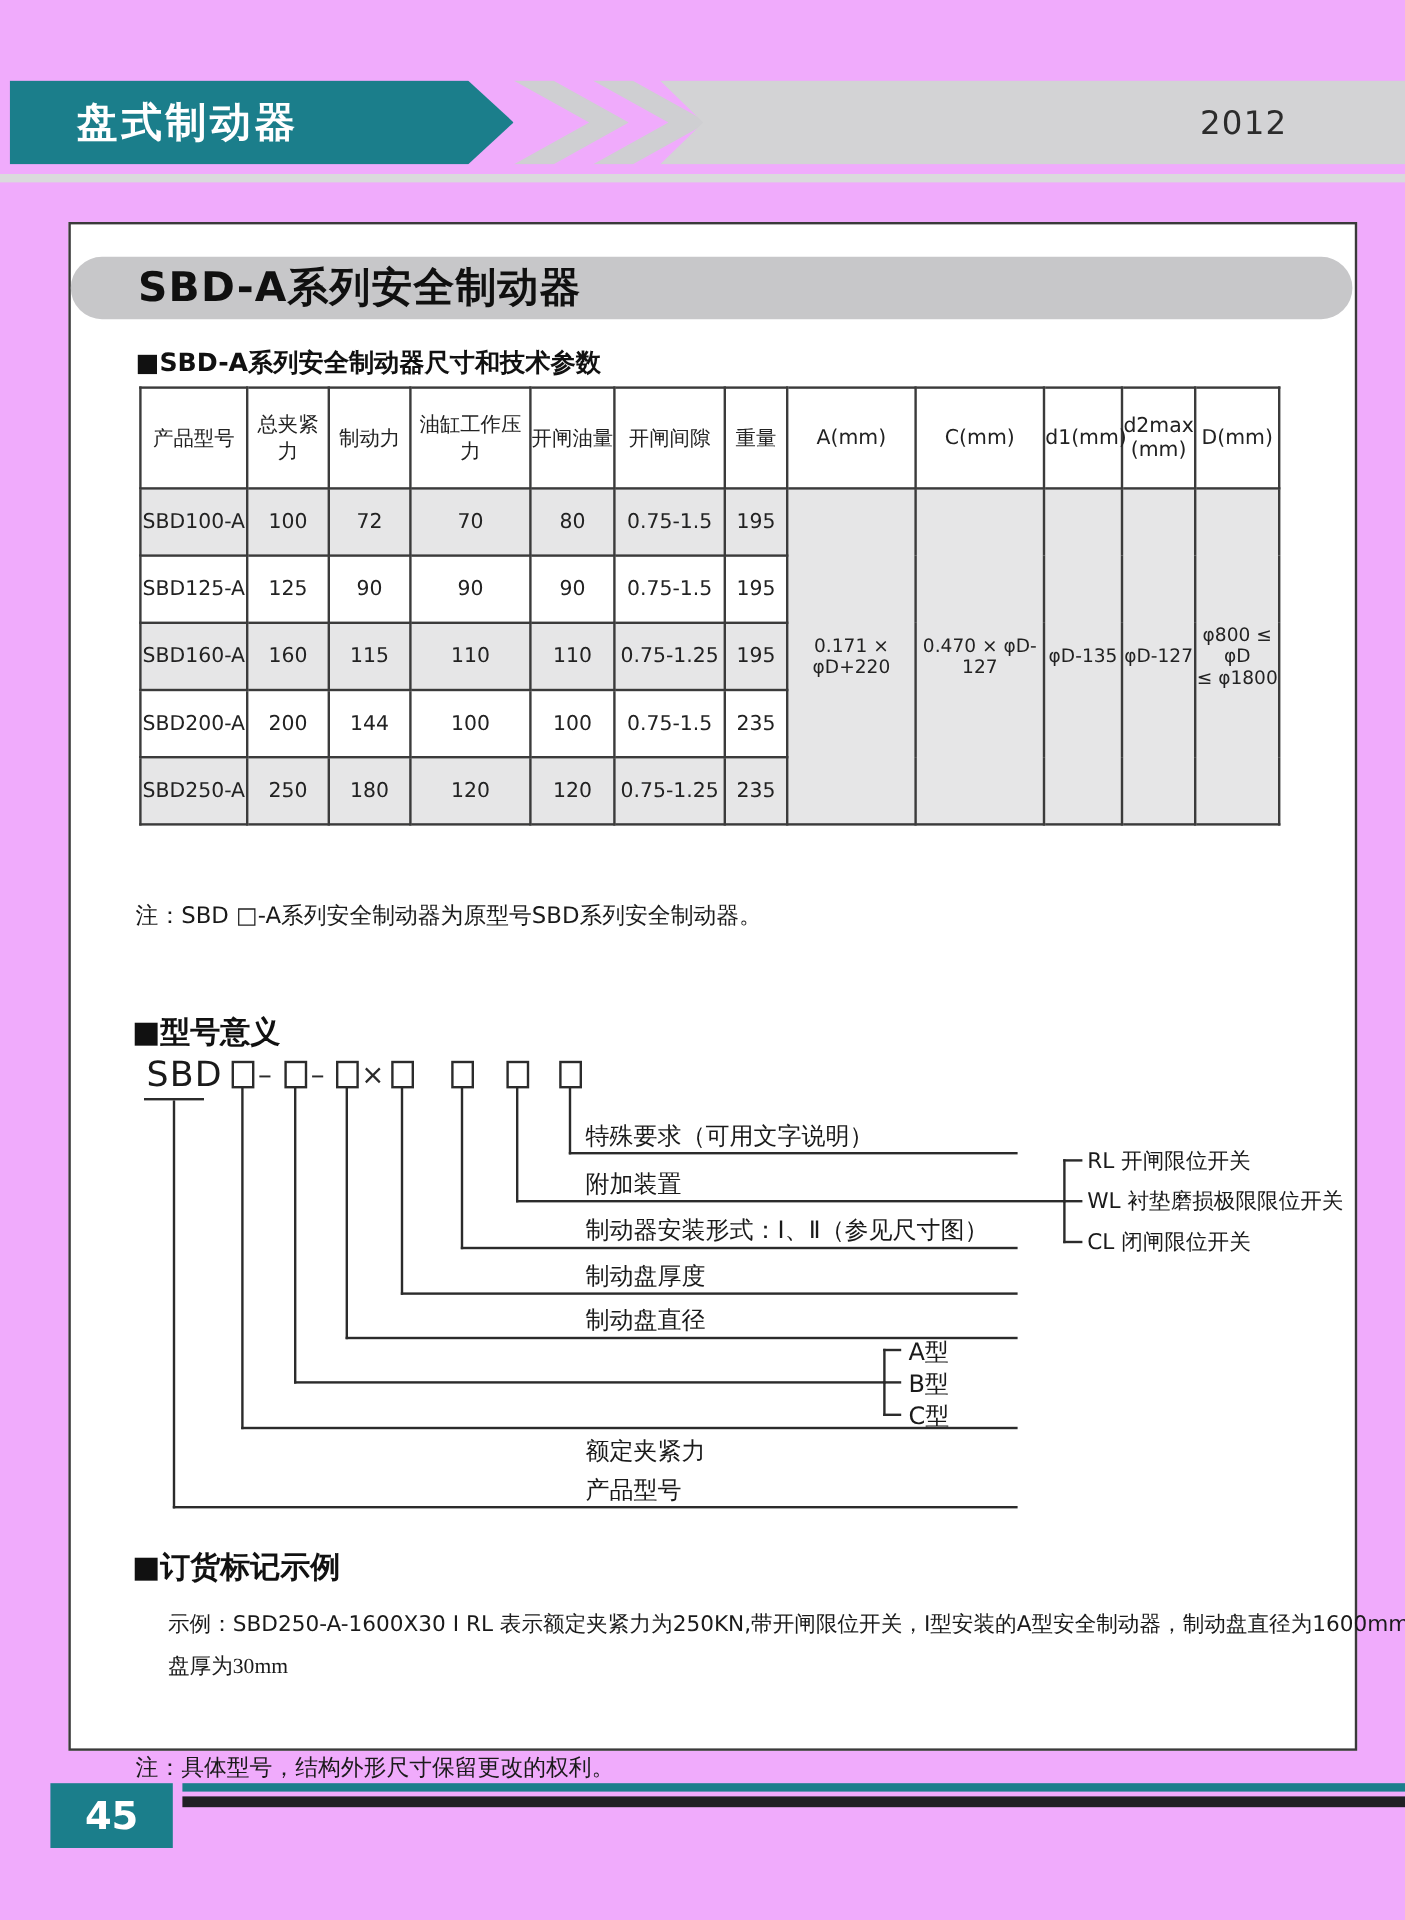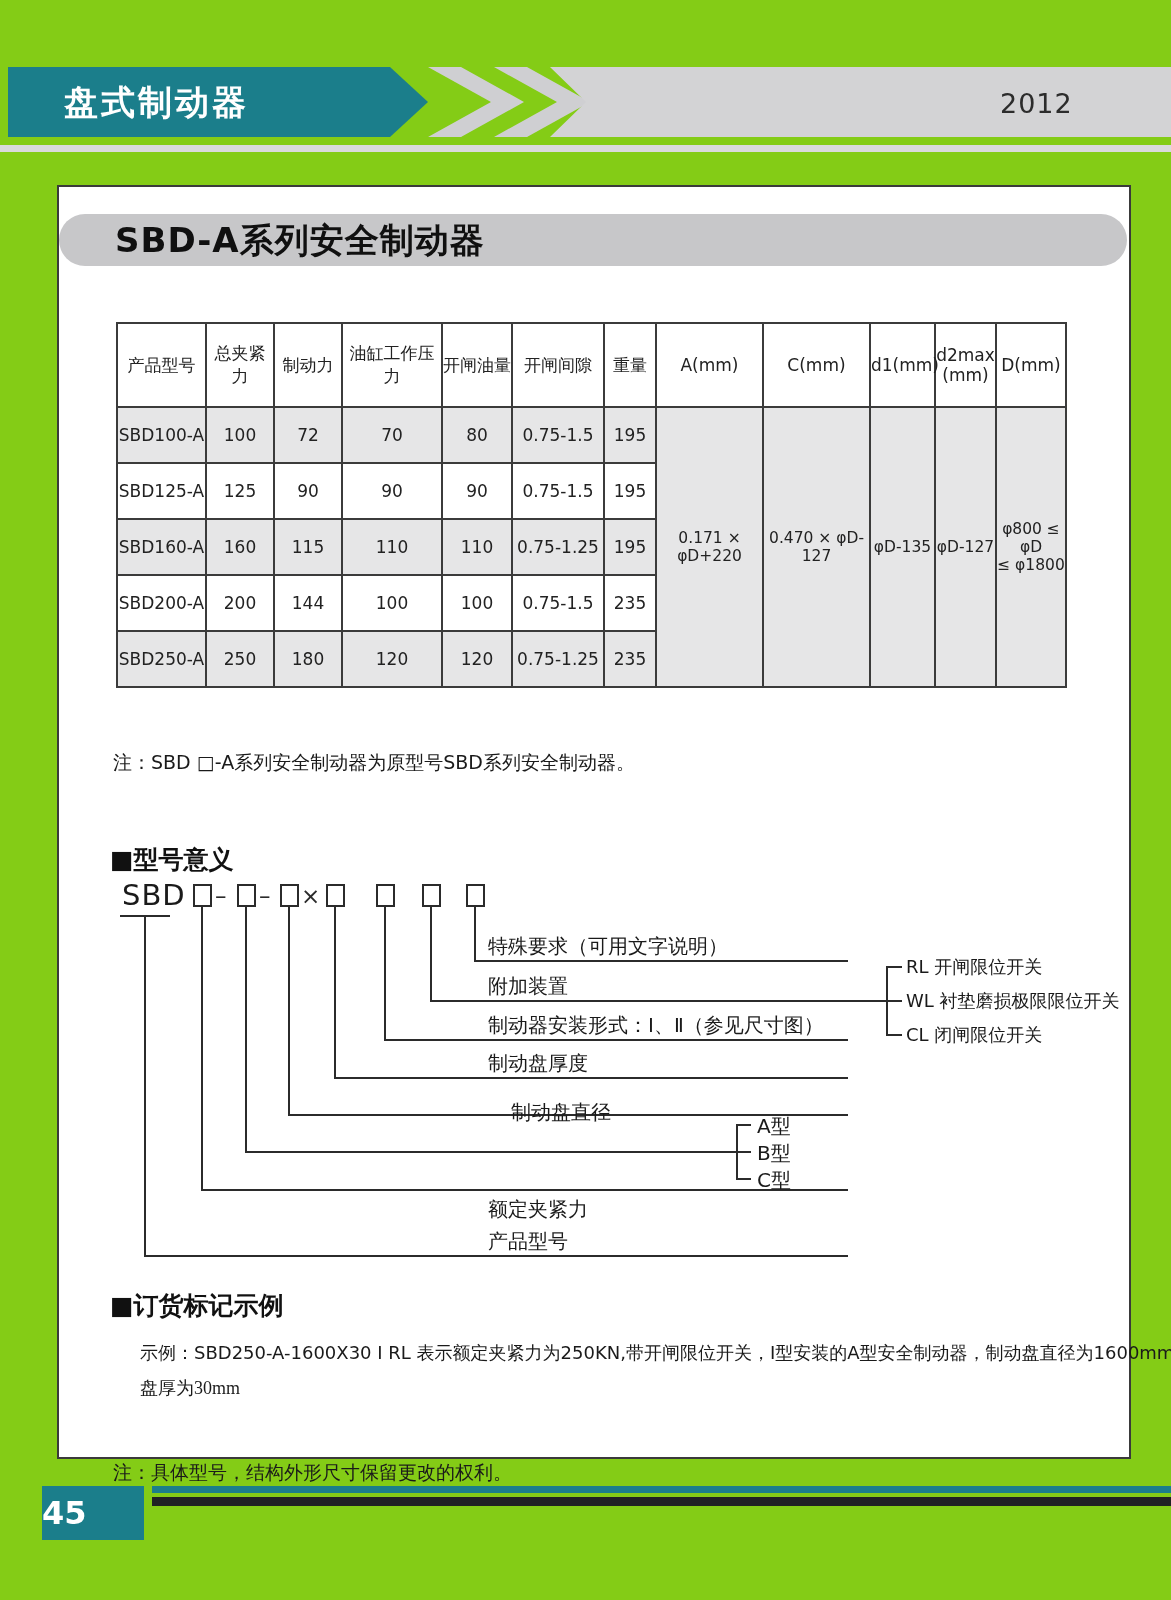--- a/index.html
+++ b/index.html
@@ -1,16 +1,16 @@
 <!DOCTYPE html>
 <html><head>
 <meta charset="utf-8">
 <style>
   html,body{margin:0;padding:0;background:#f2f2f2;}
-  .canvas{position:relative;width:1171px;height:1600px;background:#84cc16;overflow:hidden;
+  .canvas{position:relative;width:1171px;height:1600px;background:#f0abfc;overflow:hidden;
           font-family:"DejaVu Sans","Liberation Sans",sans-serif;color:#1a1a1a;}
   
   .banner{position:absolute;left:8px;top:67px;width:420px;height:70px;background:#1b7e8b;
           clip-path:polygon(0 0,382px 0,100% 50%,382px 100%,0 100%);}
   .banner span{display:block;padding-left:56px;line-height:70px;font-size:34px;font-weight:bold;
           color:#ffffff;letter-spacing:3px;}
   .chev{position:absolute;top:67px;width:96px;height:70px;background:#cfcfd2;
           clip-path:polygon(0 0,33px 0,96px 50%,33px 100%,0 100%,63px 50%);}
   .graybar{position:absolute;left:514px;top:67px;width:657px;height:70px;background:#d3d3d5;
           clip-path:polygon(36px 0,100% 0,100% 100%,36px 100%,72px 50%);}
@@ -38,21 +38,21 @@
   .sbd{position:absolute;left:122px;top:878px;font-size:29px;color:#1a1a1a;letter-spacing:1px;}
   .mbox{position:absolute;top:884px;width:15px;height:19px;border:2px solid #2b2b2b;background:#fff;}
   .msep{position:absolute;top:883px;font-size:23px;color:#2b2b2b;}
   .vline{position:absolute;width:2px;background:#2b2b2b;}
   .hline{position:absolute;height:2px;background:#2b2b2b;}
   .dlabel{position:absolute;font-size:20px;color:#1a1a1a;white-space:nowrap;}
   .swlabel{position:absolute;font-size:18px;color:#1a1a1a;white-space:nowrap;}
   .order-line{position:absolute;font-size:18px;color:#1a1a1a;white-space:nowrap;}
   
   .page-badge{position:absolute;left:42px;top:1486px;width:102px;height:54px;background:#1b7e8b;}
-  .page-badge span{display:block;line-height:54px;font-size:32px;
+  .page-badge span{display:block;text-align:center;line-height:54px;font-size:32px;
           font-weight:bold;color:#ffffff;}
   .stripe-teal{position:absolute;left:152px;top:1486px;width:1019px;height:7px;background:#1b7e8b;}
   .stripe-black{position:absolute;left:152px;top:1497px;width:1019px;height:9px;background:#202124;}
 </style>
 </head>
 <body>
 
 <div class="canvas">
 
   <div class="banner">
@@ -61,20 +61,21 @@
   <div class="chev" style="left:428px;"></div>
   <div class="chev" style="left:494px;"></div>
   <div class="graybar"></div>
   <div class="year">2012</div>
   <div class="subbar"></div>
 
   <div class="content-box"></div>
   <div class="section-bar">
     <span>SBD-A系列安全制动器</span>
   </div>
+  <div class="specs-heading">■SBD-A系列安全制动器尺寸和技术参数</div>
 
   <table class="spec-table">
     <colgroup>
       <col style="width:89px">
         <col style="width:68px">
         <col style="width:68px">
         <col style="width:100px">
       <col style="width:70px">
         <col style="width:92px">
         <col style="width:52px">
@@ -193,21 +194,21 @@
   <div class="hline" style="left:334px;top:1077px;width:514px;"></div>
   <div class="hline" style="left:288px;top:1114px;width:560px;"></div>
   <div class="hline" style="left:245px;top:1151px;width:493px;"></div>
   <div class="hline" style="left:201px;top:1189px;width:647px;"></div>
   <div class="hline" style="left:144px;top:1255px;width:704px;"></div>
 
   <div class="dlabel" style="left:488px;top:933px;">特殊要求（可用文字说明）</div>
   <div class="dlabel" style="left:488px;top:973px;">附加装置</div>
   <div class="dlabel" style="left:488px;top:1012px;">制动器安装形式：Ⅰ、Ⅱ（参见尺寸图）</div>
   <div class="dlabel" style="left:488px;top:1050px;">制动盘厚度</div>
-  <div class="dlabel" style="left:511px;top:1087px;margin-top:12px;">制动盘直径</div>
+  <div class="dlabel" style="left:488px;top:1087px;">制动盘直径</div>
   <div class="dlabel" style="left:488px;top:1162px;margin-top:34px;">额定夹紧力</div>
   <div class="dlabel" style="left:488px;top:1228px;">产品型号</div>
 
   <div class="vline" style="left:886px;top:966px;height:70px;"></div>
   <div class="hline" style="left:886px;top:966px;width:16px;"></div>
   <div class="hline" style="left:886px;top:1000px;width:16px;"></div>
   <div class="hline" style="left:886px;top:1034px;width:16px;"></div>
   <div class="swlabel" style="left:906px;top:955px;">RL 开闸限位开关</div>
   <div class="swlabel" style="left:906px;top:989px;">WL 衬垫磨损极限限位开关</div>
   <div class="swlabel" style="left:906px;top:1023px;text-align:center;">CL 闭闸限位开关</div>

